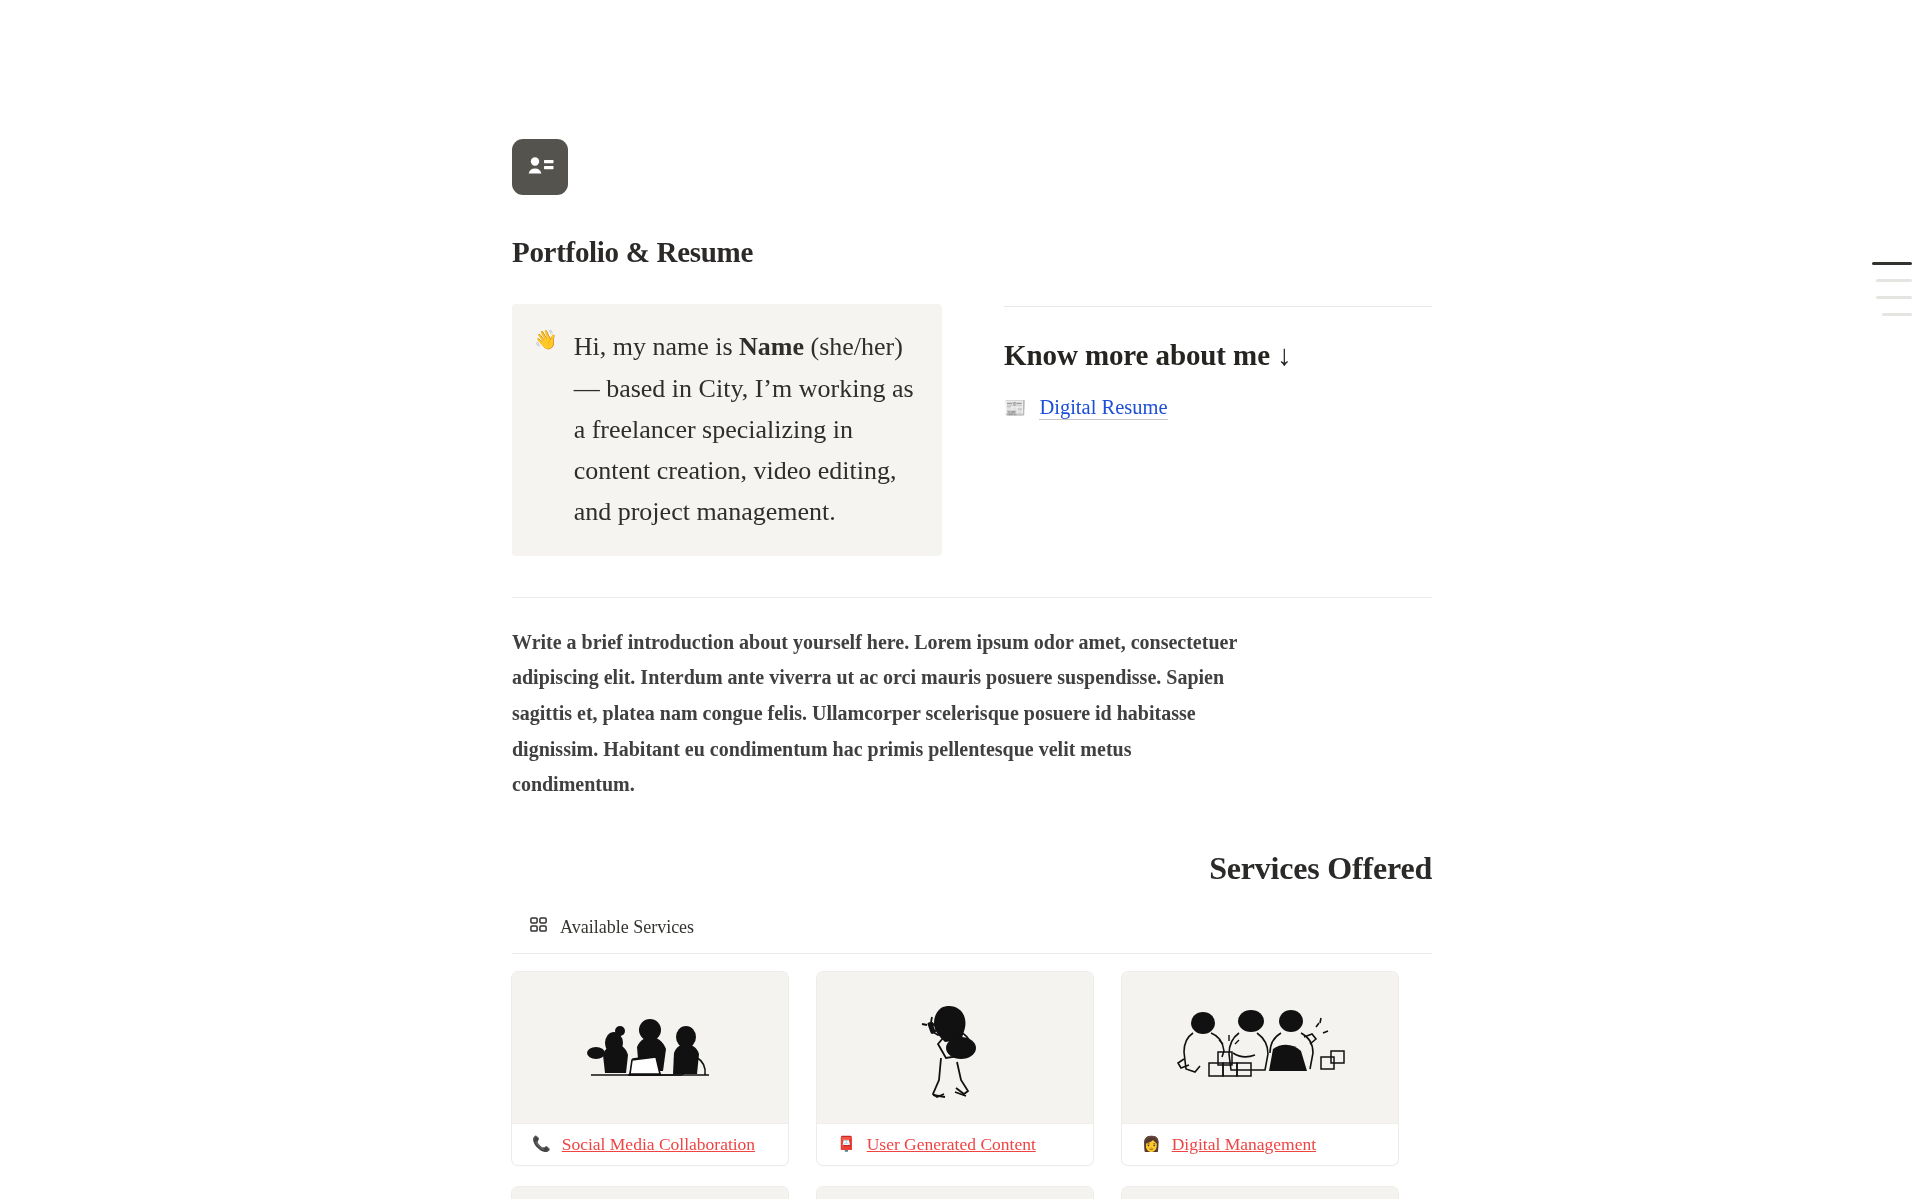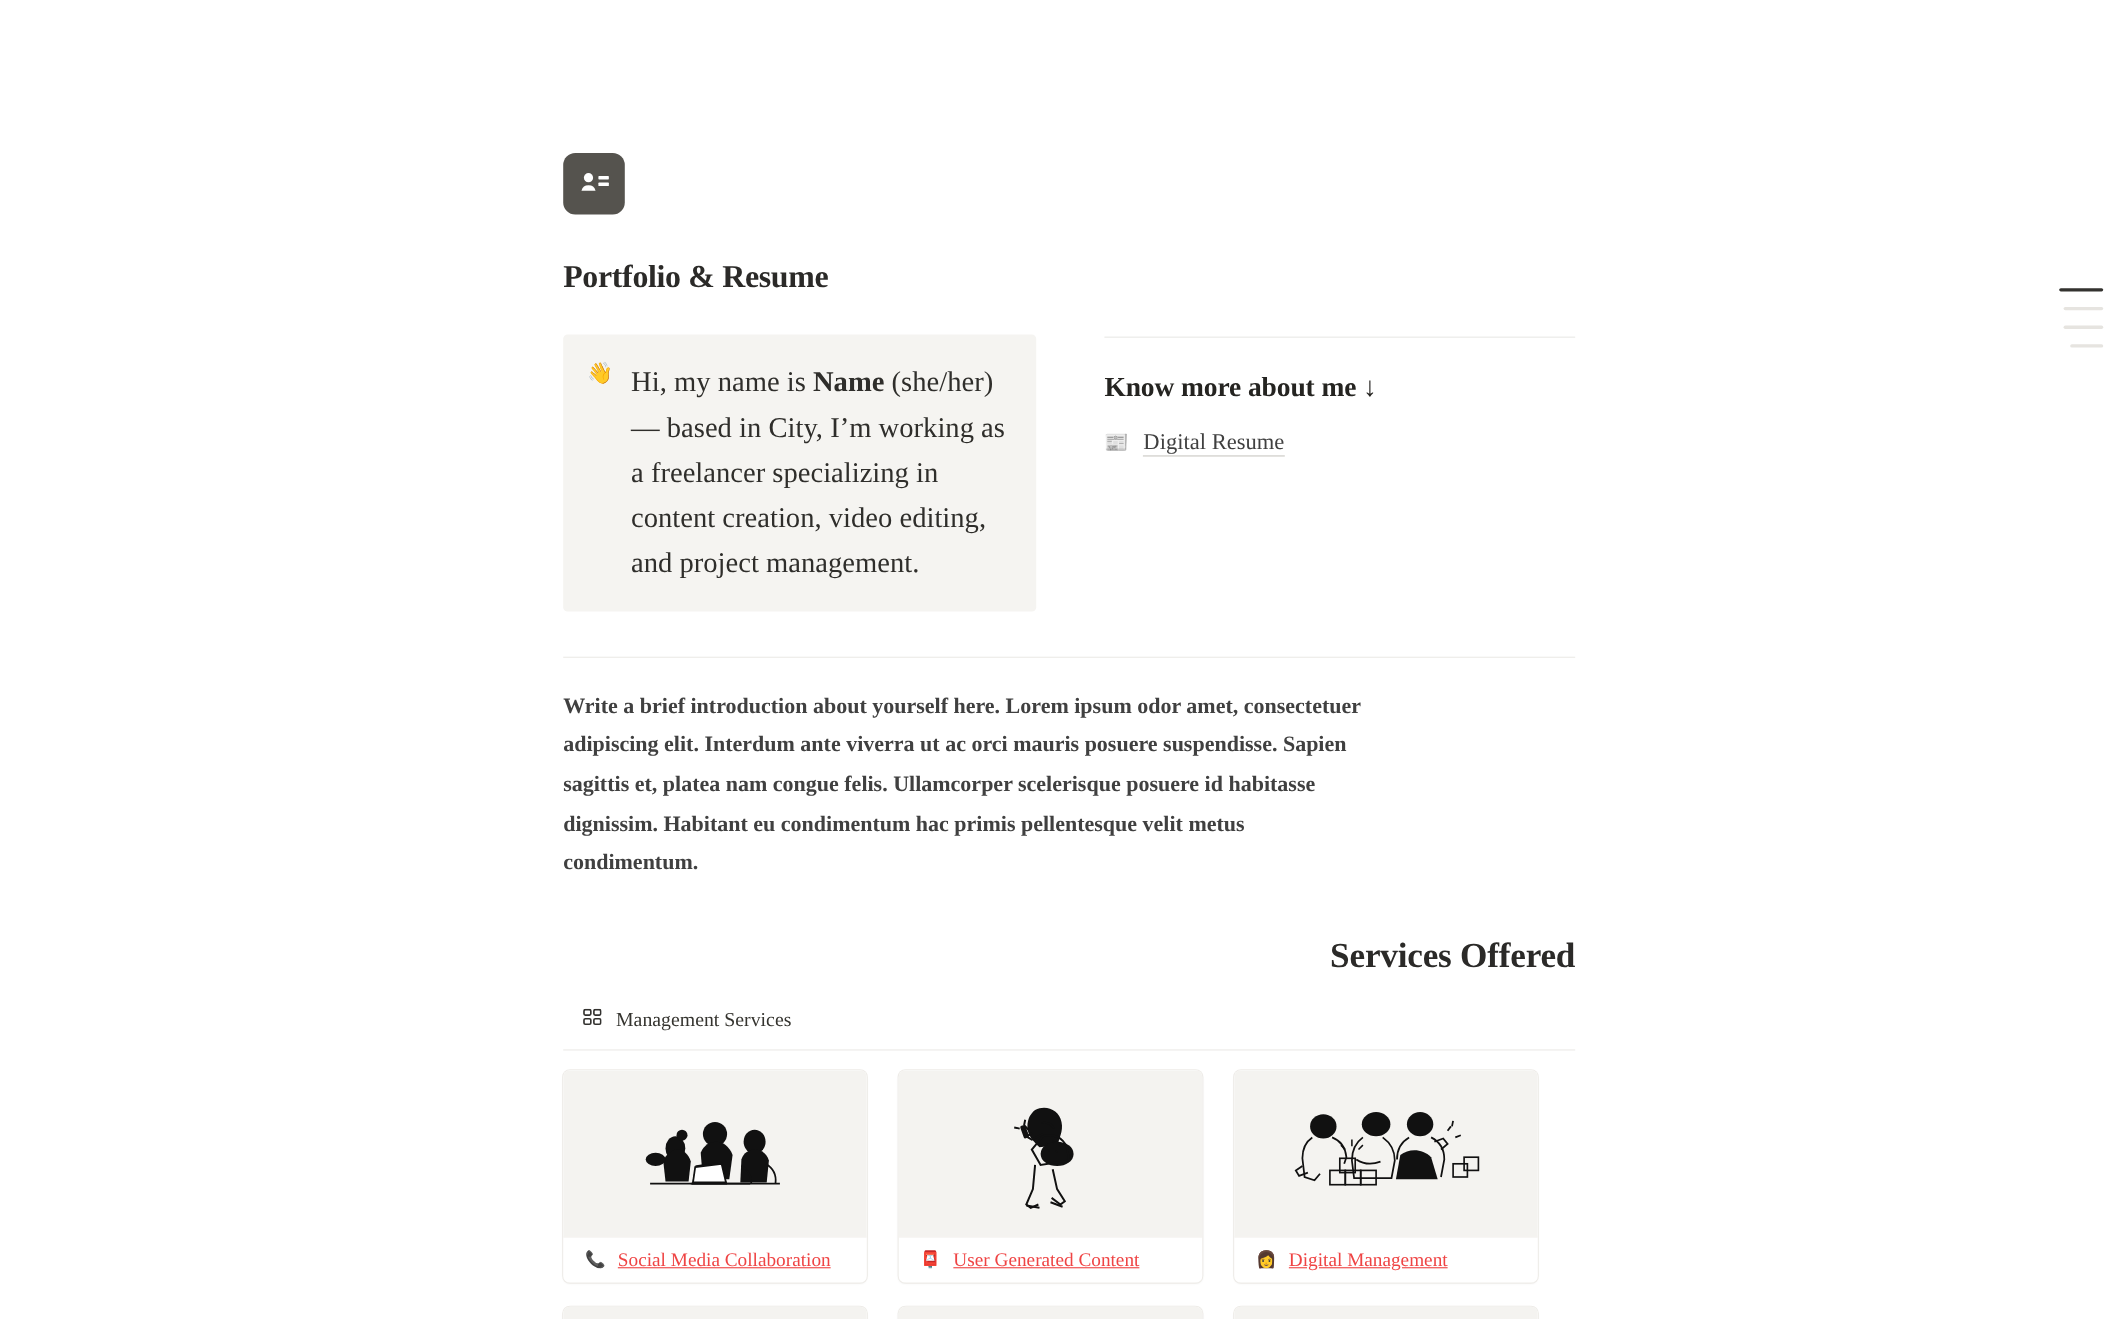--- a/index.html
+++ b/index.html
@@ -91,39 +91,39 @@
     width: 428px;
     padding-top: 2px;
   }
   .hr-thin {
     height: 1px;
     background: #e9e8e5;
     width: 100%;
   }
   .right-heading {
     margin-top: 32px;
-    font-size: 25px;
+    font-size: 29px;
     font-weight: 700;
     color: #252421;
     letter-spacing: -0.1px;
   }
   .resume-row {
     margin-top: 24px;
     display: flex;
     align-items: center;
     gap: 13px;
   }
   .resume-emoji {
     font-size: 18px;
     font-family: "DejaVu Sans", sans-serif;
     line-height: 1;
   }
   .resume-link {
     font-size: 20.5px;
-    color: #404040;
+    color: #1d4ed8;
     text-decoration: none;
     border-bottom: 1px solid #c9c7c2;
     padding-bottom: 0;
   }
 
   
   .divider-full {
     margin-top: 41px;
     height: 1px;
     background: #eceae7;
@@ -278,21 +278,21 @@
 
     <div class="db-header">
       <span class="grid-icon">
         <svg width="17" height="17" viewBox="0 0 17 17" aria-hidden="true">
           <rect x="0.9" y="0.9" width="6.2" height="5" rx="1.2" fill="none" stroke="#33322f" stroke-width="1.5"></rect>
           <rect x="9.9" y="0.9" width="6.2" height="5" rx="1.2" fill="none" stroke="#33322f" stroke-width="1.5"></rect>
           <rect x="0.9" y="9.1" width="6.2" height="5" rx="1.2" fill="none" stroke="#33322f" stroke-width="1.5"></rect>
           <rect x="9.9" y="9.1" width="6.2" height="5" rx="1.2" fill="none" stroke="#33322f" stroke-width="1.5"></rect>
         </svg>
       </span>
-      <span class="db-title">Management Services</span>
+      <span class="db-title">Available Services</span>
     </div>
     <div class="db-underline"></div>
 
     <div class="cards">
 
       <div class="card">
         <div class="card-media">
           <svg width="160" height="100" viewBox="0 0 160 100" aria-hidden="true">
             <g fill="#111111">
               <ellipse cx="44" cy="46" rx="9" ry="11"></ellipse>

